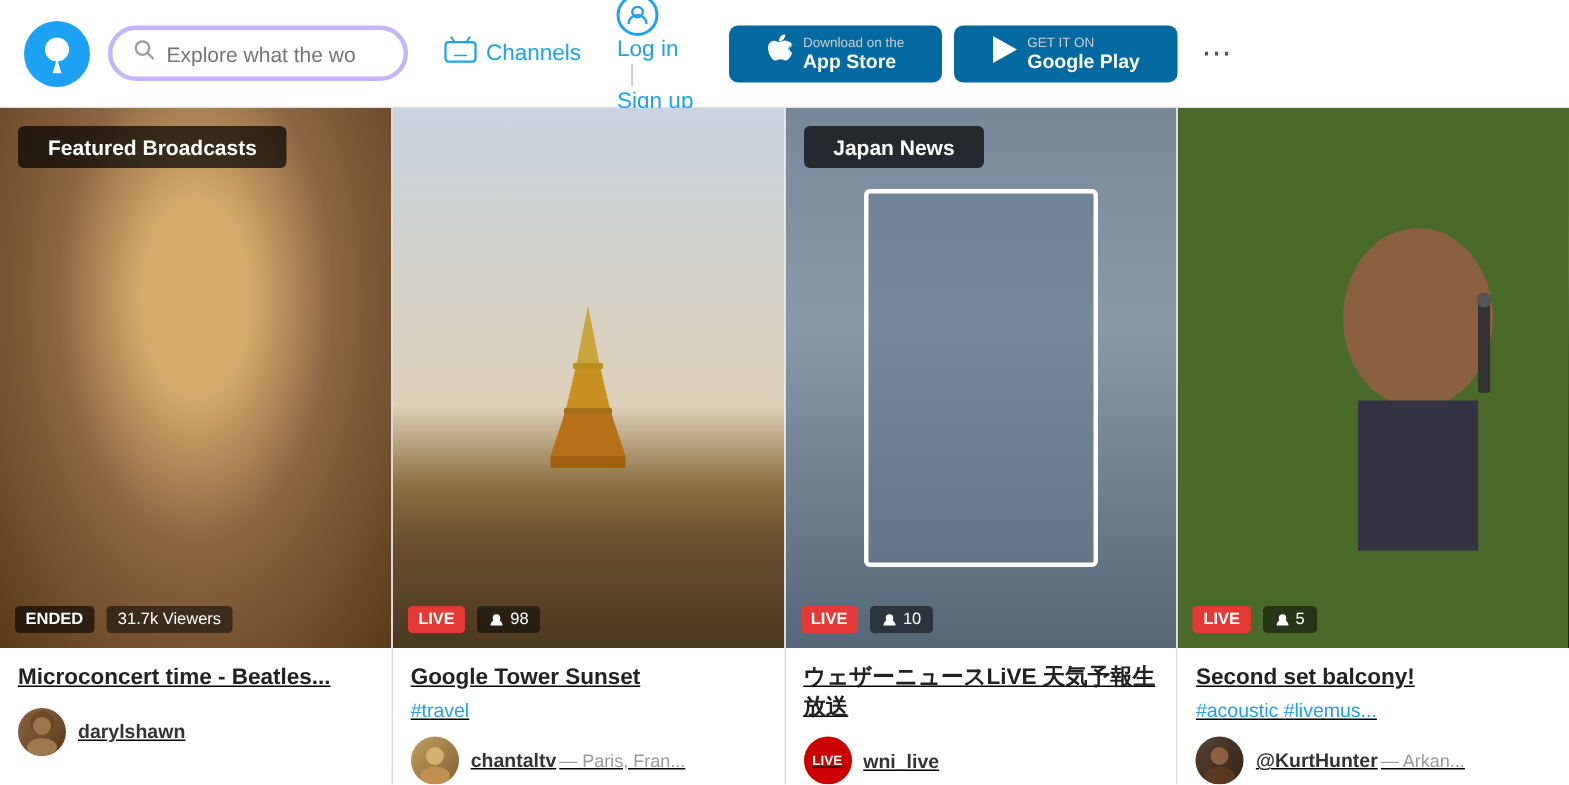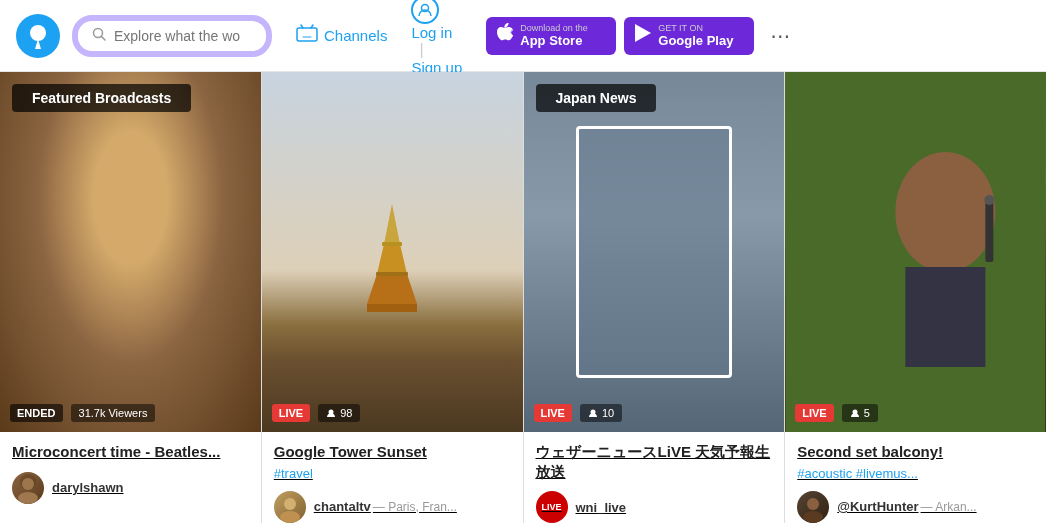--- a/index.html
+++ b/index.html
@@ -9,21 +9,21 @@
     .header {
       display: flex; align-items: center; padding: 0 16px; height: 72px;
       border-bottom: 1px solid #e5e5e5; background: #fff;
     }
     .logo-circle {
       width: 44px; height: 44px; border-radius: 50%; background: #1DA1F2;
       display: flex; align-items: center; justify-content: center;
       margin-right: 12px; flex-shrink: 0;
     }
     .search-bar {
-      display: flex; border: 6px solid #c4b5fd; border-radius: 20px;
+      display: flex; border: 3px solid #c4b5fd; border-radius: 20px;
       padding: 6px 14px; margin-right: 24px; width: 200px;
     }
     .search-icon { margin-right: 8px; color: #999; font-size: 16px; }
     .search-input {
       border: none; outline: none; color: #999; font-size: 14px; background: transparent; width: 140px;
     }
     .channels-btn {
       display: flex; align-items: center; margin-right: 24px; color: #1DA1F2;
       font-size: 15px; font-weight: 500; cursor: pointer; text-decoration: none;
     }
@@ -31,22 +31,22 @@
     .auth-section { display: flex; align-items: flex-start; margin-right: 24px; flex-direction: column; }
     .user-icon-circle {
       width: 28px; height: 28px; border-radius: 50%; border: 2px solid #1DA1F2;
       display: flex; align-items: center; justify-content: center; margin-right: 8px;
     }
     .login-btn { color: #1DA1F2; font-size: 15px; font-weight: 500; cursor: pointer; text-decoration: none; }
     .divider-auth { color: #ccc; margin: 0 8px; }
     .signup-btn { color: #1DA1F2; font-size: 15px; font-weight: 500; cursor: pointer; }
     .app-btns { display: flex; gap: 8px; margin-right: 12px; }
     .app-store-btn, .google-play-btn {
-      display: flex; align-items: center; background: #6d28d9; color: #fff;
-      border-radius: 6px; padding: 4px 10px; font-size: 11px; cursor: pointer;
+      display: flex; align-items: center; background: #0369a1; color: #fff;
+      border-radius: 6px; padding: 4px 25px; font-size: 11px; cursor: pointer;
       height: 38px; min-width: 130px;
     }
     .store-icon { font-size: 20px; margin-right: 6px; }
     .store-text-small { font-size: 9px; display: block; color: #ccc; }
     .store-text-large { font-size: 13px; font-weight: 600; display: block; }
     .more-btn { color: #555; font-size: 20px; cursor: pointer; margin-left: 4px; }
 
     
     .content { display: flex; height: calc(523px - 72px); }
 

